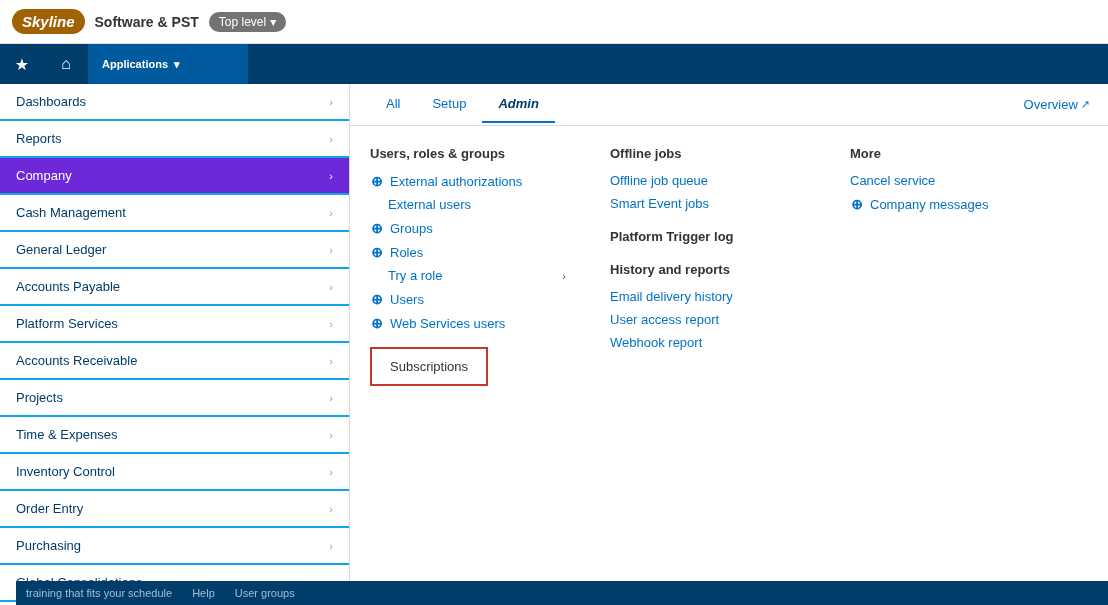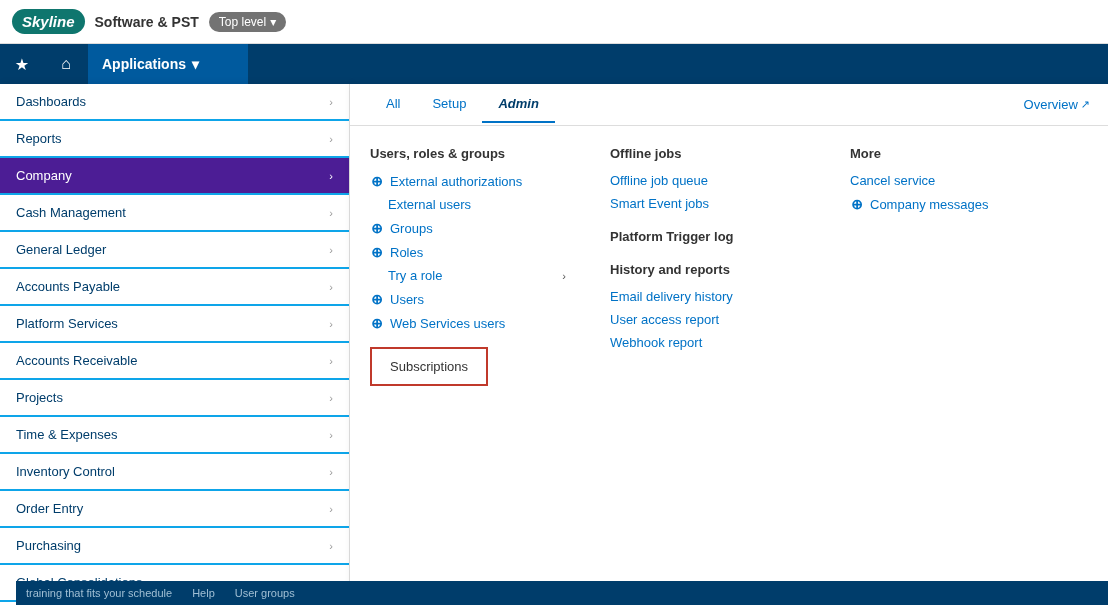--- a/index.html
+++ b/index.html
@@ -9,21 +9,21 @@
     .top-bar {
       background: #fff;
       height: 44px;
       display: flex;
       align-items: center;
       padding: 0 12px;
       border-bottom: 1px solid #ddd;
       gap: 10px;
     }
     .skyline-logo {
-      background: #0f766e;
+      background: #a16207;
       color: #fff;
       font-weight: bold;
       font-size: 15px;
       padding: 4px 10px;
       border-radius: 20px;
       font-style: italic;
     }
     .company-name {
       font-size: 14px;
       color: #333;
@@ -65,21 +65,21 @@
       color: #fff;
       font-size: 16px;
       cursor: pointer;
     }
     .nav-applications {
       background: #005a9e;
       display: flex;
       align-items: center;
       padding: 0 14px;
       color: #fff;
-      font-size: 14px;
+      font-size: 11px;
       font-weight: bold;
       cursor: pointer;
       gap: 6px;
       min-width: 160px;
     }
 
     
     .main-layout {
       display: flex;
       height: calc(605px - 84px);
@@ -126,21 +126,21 @@
       display: flex;
       align-items: center;
       justify-content: space-between;
       padding: 10px 16px;
       cursor: pointer;
       color: #003d6b;
       font-size: 13px;
       border-bottom: 2px solid #0ea5e9;
     }
     .menu-item.active {
-      background: #4c1d95;
+      background: #6d28d9;
       color: #fff;
     }
     .menu-item .chevron {
       font-size: 11px;
       color: #999;
     }
     .menu-item.active .chevron {
       color: #fff;
     }
 

